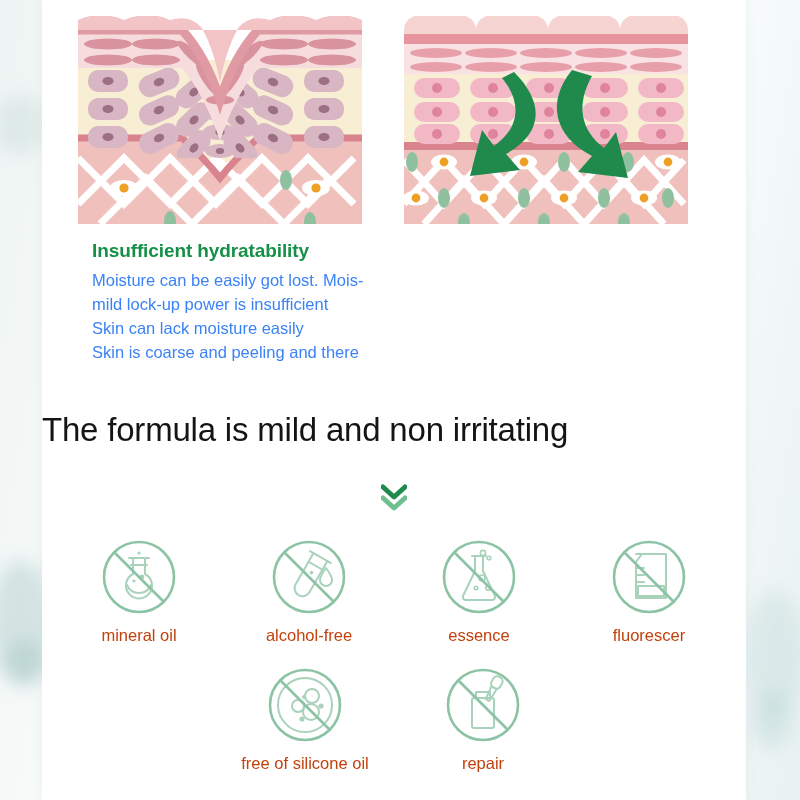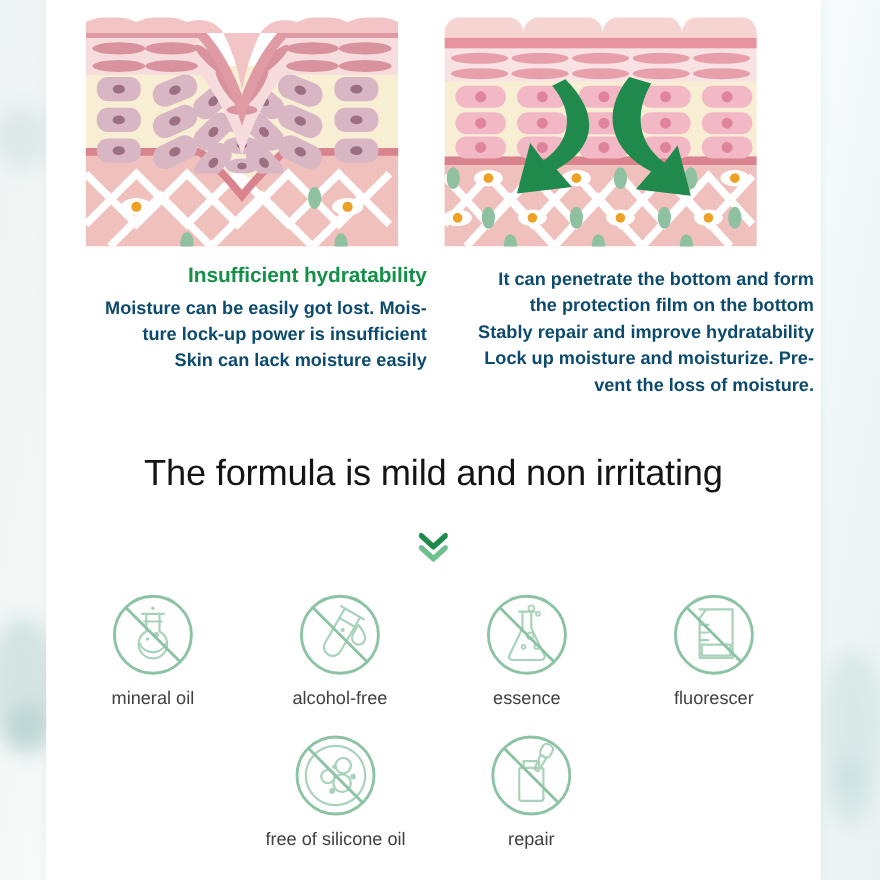--- a/index.html
+++ b/index.html
@@ -66,46 +66,46 @@
   
   .copy-row {
     position: absolute;
     left: 0;
     top: 238px;
     width: 704px;
     display: flex;
   }
   .copy-col {
     width: 352px;
-    text-align: right;
+    text-align: left;
     padding: 0 6px;
+    margin-left: 44px;
   }
   .copy-heading {
     color: #169048;
     font-size: 19px;
     font-weight: bold;
     line-height: 26px;
     letter-spacing: -.1px;
     white-space: nowrap;
   }
   .copy-body {
     margin-top: 4px;
-    color: #0c4a6e;
+    color: #3b82f6;
     font-size: 16.5px;
     line-height: 24px;
-    font-weight: bold;
   }
 
   
   .headline {
     position: absolute;
     left: 0;
     top: 408px;
     width: 704px;
-    text-align: center;
+    text-align: left;
     color: #141414;
     font-size: 33px;
     line-height: 44px;
     letter-spacing: -.2px;
     white-space: nowrap;
   }
 
   
   .chevrons {
     position: absolute;
@@ -139,21 +139,21 @@
     flex-direction: column;
     align-items: center;
   }
   .icon-badge {
     width: 82px;
     height: 82px;
   }
   .icon-badge svg { display: block; width: 82px; height: 82px; }
   .icon-caption {
     margin-top: 6px;
-    color: #404040;
+    color: #c2410c;
     font-size: 16.5px;
     line-height: 22px;
     white-space: nowrap;
   }
 </style>
 </head>
 <body>
 
 <div class="page-backdrop">
   <div class="backdrop-smudge smudge-a"></div>
@@ -418,33 +418,27 @@
       </svg>
     </div>
   </div>
 
   <div class="copy-row">
 
     <div class="copy-col">
       <div class="copy-heading">Insufficient hydratability</div>
       <div class="copy-body">
         <div>Moisture can be easily got lost. Mois-</div>
-        <div>ture lock-up power is insufficient</div>
+        <div>mild lock-up power is insufficient</div>
         <div>Skin can lack moisture easily</div>
+        <div>Skin is coarse and peeling and there</div>
       </div>
     </div>
 
     <div class="copy-col">
-      <div class="copy-body">
-        <div>It can penetrate the bottom and form</div>
-        <div>the protection film on the bottom</div>
-        <div>Stably repair and improve hydratability</div>
-        <div>Lock up moisture and moisturize. Pre-</div>
-        <div>vent the loss of moisture.</div>
-      </div>
     </div>
   </div>
 
   <div class="headline">The formula is mild and non irritating</div>
 
   <div class="chevrons">
     <svg width="26" height="16" viewBox="0 0 26 16">
       <path d="M2,3 L13,13 L24,3" fill="none" stroke="#1f8a4c" stroke-width="5" stroke-linecap="round" stroke-linejoin="round"></path>
     </svg>
     <svg class="chev-lower" width="26" height="16" viewBox="0 0 26 16">

